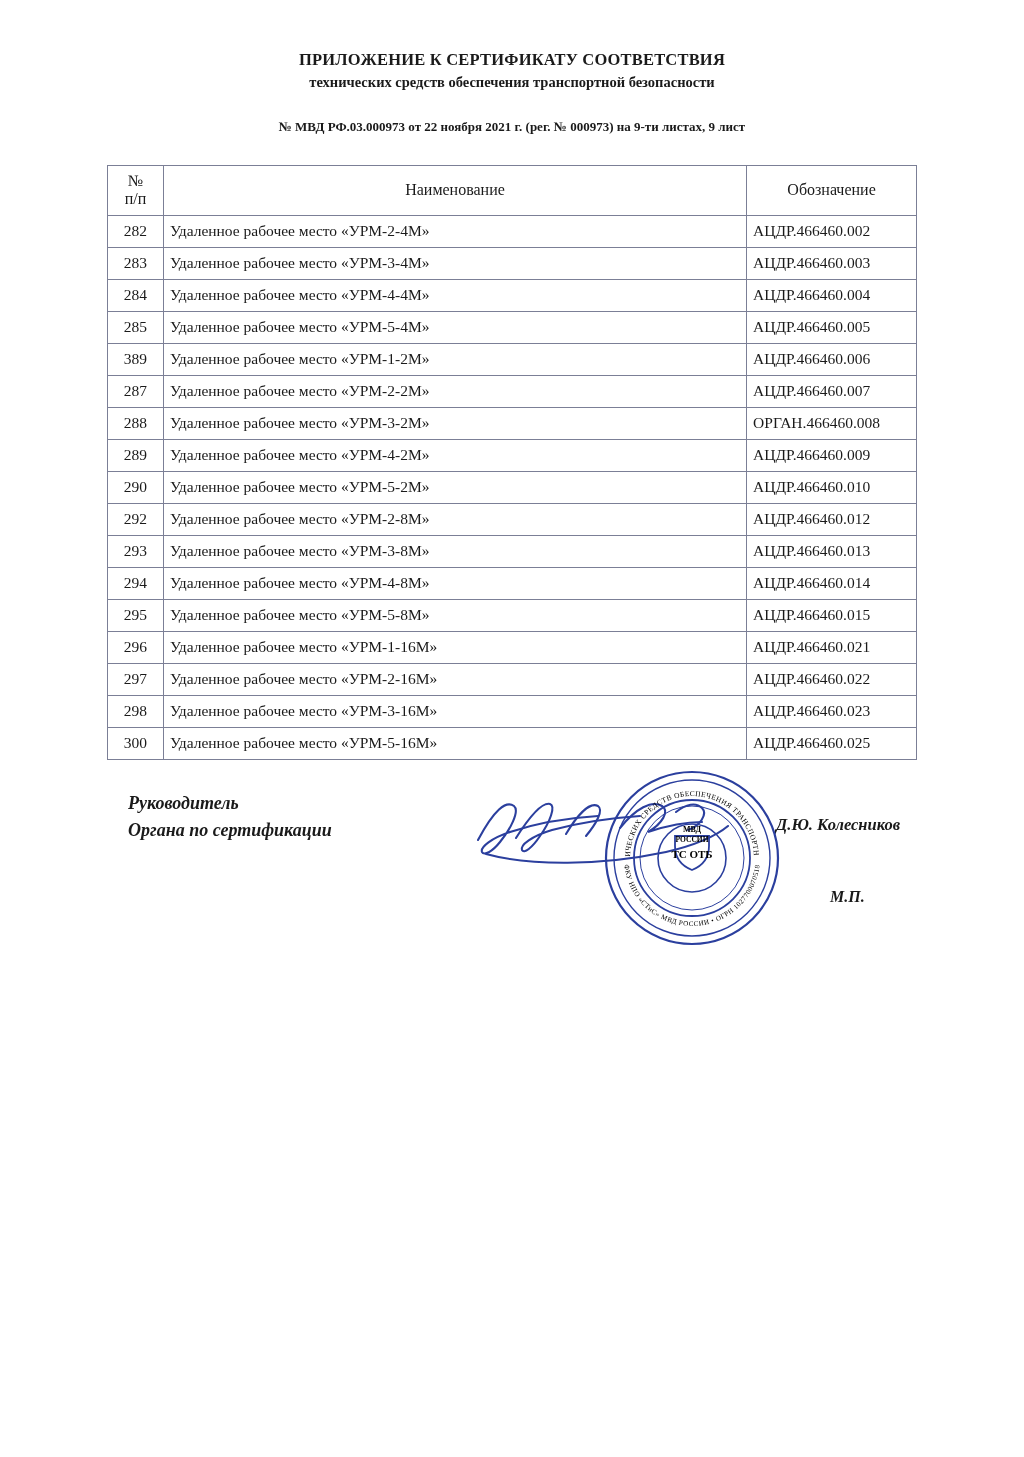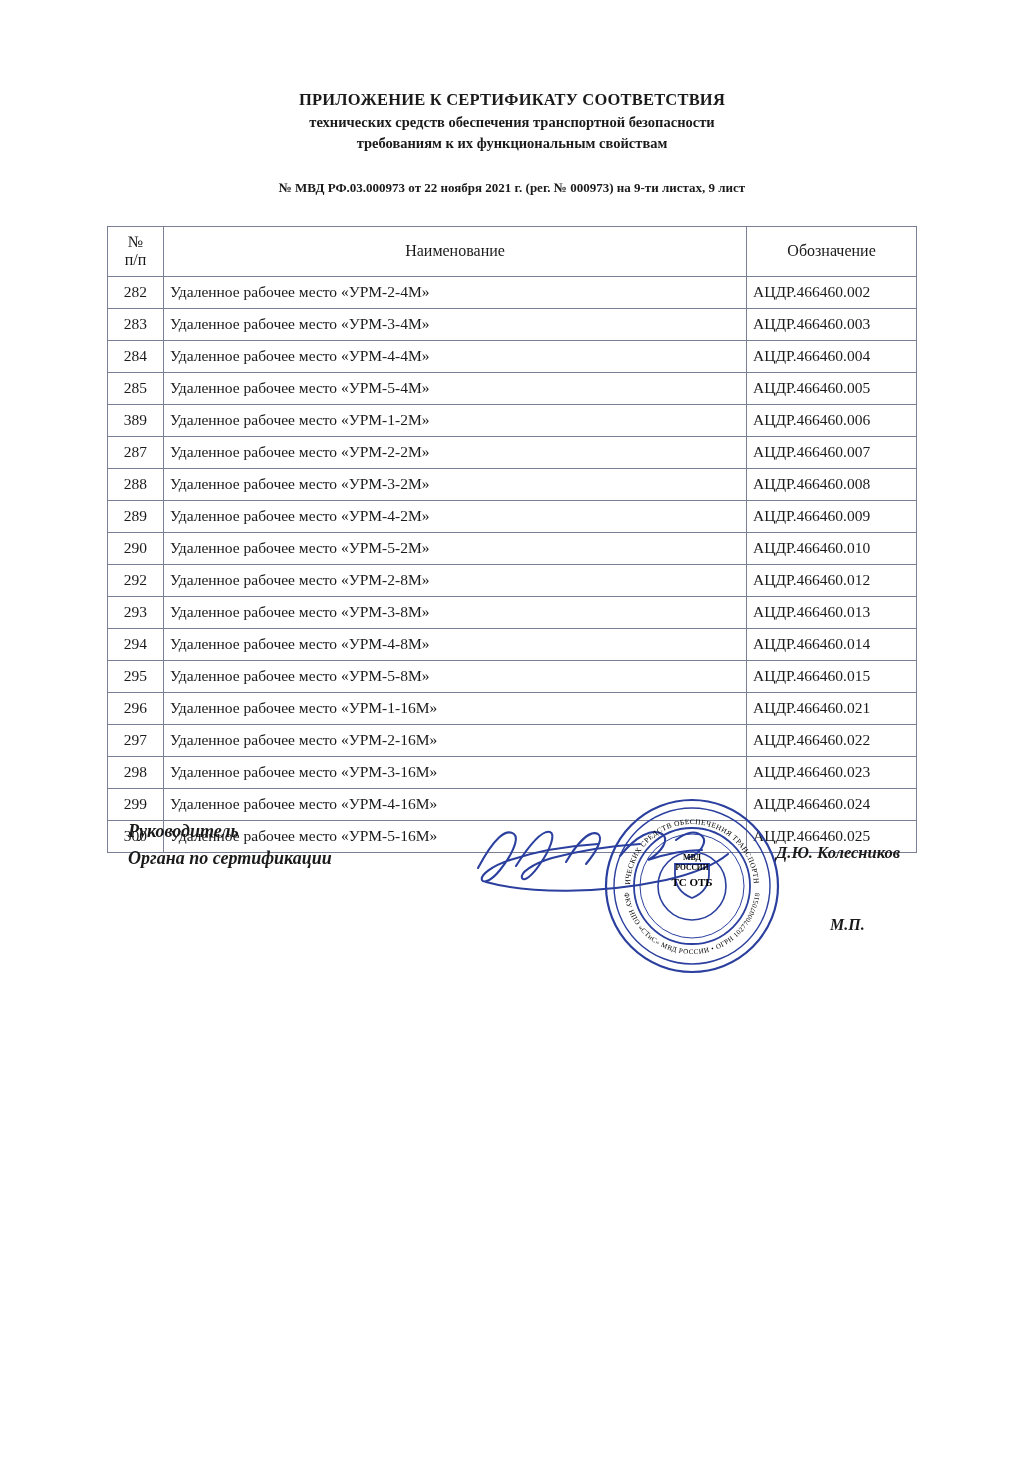--- a/index.html
+++ b/index.html
@@ -11,22 +11,21 @@
     width: 1024px;
     height: 1457px;
     position: relative;
     font-family: "Liberation Serif", serif;
     color: #1a1a1a;
     overflow: hidden;
   }
   .page {
     position: absolute;
     inset: 0;
-    padding: 16px;
-    margin-top: 28px;
+    padding: 4px;
   }
   
   .doc-header {
     margin-top: 44px;
     text-align: center;
     line-height: 1.45;
   }
   .doc-header .line1 {
     font-weight: bold;
     font-size: 16.5px;
@@ -133,21 +132,20 @@
   }
 </style>
 </head>
 <body>
 
 <div class="page">
 
   <div class="doc-header">
     <div class="line1">ПРИЛОЖЕНИЕ К СЕРТИФИКАТУ СООТВЕТСТВИЯ</div>
     <div class="line2">технических средств обеспечения транспортной безопасности</div>
-    <div class="line3">требованиям к их функциональным свойствам</div>
   </div>
 
   <div class="cert-number">№ МВД РФ.03.000973 от 22 ноября 2021 г. (рег. № 000973) на 9-ти листах, 9 лист</div>
 
   <div class="table-wrap">
     <table class="reg">
       <colgroup>
         <col class="c-num">
         <col class="c-name">
         <col class="c-desig">
@@ -189,21 +187,21 @@
             <td class="desig">АЦДР.466460.006</td>
           </tr>
           <tr>
             <td class="num">287</td>
             <td class="name">Удаленное рабочее место «УРМ-2-2М»</td>
             <td class="desig">АЦДР.466460.007</td>
           </tr>
           <tr>
             <td class="num">288</td>
             <td class="name">Удаленное рабочее место «УРМ-3-2М»</td>
-            <td class="desig">АЦДР.466460.008</td>
+            <td class="desig">ОРГАН.466460.008</td>
           </tr>
           <tr>
             <td class="num">289</td>
             <td class="name">Удаленное рабочее место «УРМ-4-2М»</td>
             <td class="desig">АЦДР.466460.009</td>
           </tr>
           <tr>
             <td class="num">290</td>
             <td class="name">Удаленное рабочее место «УРМ-5-2М»</td>
             <td class="desig">АЦДР.466460.010</td>
@@ -235,25 +233,20 @@
           </tr>
           <tr>
             <td class="num">297</td>
             <td class="name">Удаленное рабочее место «УРМ-2-16М»</td>
             <td class="desig">АЦДР.466460.022</td>
           </tr>
           <tr>
             <td class="num">298</td>
             <td class="name">Удаленное рабочее место «УРМ-3-16М»</td>
             <td class="desig">АЦДР.466460.023</td>
-          </tr>
-          <tr>
-            <td class="num">299</td>
-            <td class="name">Удаленное рабочее место «УРМ-4-16М»</td>
-            <td class="desig">АЦДР.466460.024</td>
           </tr>
           <tr>
             <td class="num">300</td>
             <td class="name">Удаленное рабочее место «УРМ-5-16М»</td>
             <td class="desig">АЦДР.466460.025</td>
           </tr>
         </tbody>
     </table>
   </div>
 

